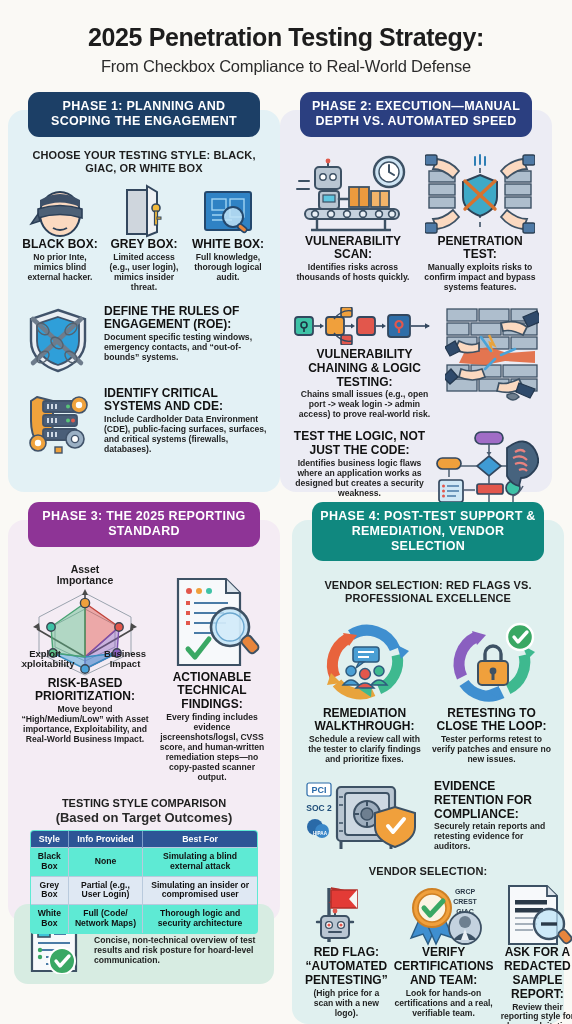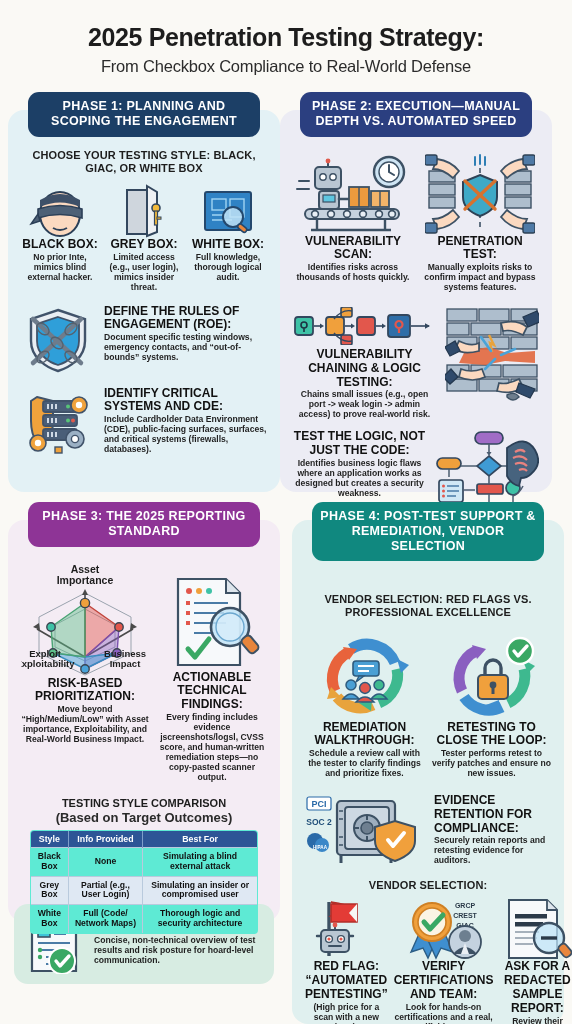--- a/index.html
+++ b/index.html
@@ -549,21 +549,21 @@
           <div class="cap-b">Concise, non-technical overview of test results and risk posture for hoard-level communication.</div>
         </div>
       </div>
     </div>
 
     <div class="panel p4" style="left:292px;top:410px;width:272px;height:522px;">
       <div class="panel-bg"></div>
       <div class="phase-head">PHASE 4: POST-TEST SUPPORT &amp; REMEDIATION, VENDOR SELECTION</div>
       <div class="panel-inner">
 
-        <div class="sec-title" style="margin-top:20px;">VENDOR SELECTION: RED FLAGS VS. PROFESSIONAL EXCELLENCE</div>
+        <div class="sec-title" style="margin-top:6px;">VENDOR SELECTION: RED FLAGS VS. PROFESSIONAL EXCELLENCE</div>
 
         <div class="cols2">
           <div class="col">
             <div class="art" style="justify-content:center;">
               <svg width="104" height="92" viewBox="0 0 104 92">
                 <g fill="none" stroke-width="11" stroke-linecap="butt">
                   <path d="M22 62 A30 30 0 0 1 34 24" stroke="#e8633c"></path>
                   <path d="M38 20 A30 30 0 0 1 82 34" stroke="#3f8fd0"></path>
                   <path d="M84 40 A30 30 0 0 1 66 74" stroke="#3eb98f"></path>
                   <path d="M60 76 A30 30 0 0 1 24 68" stroke="#e8a33c"></path>

